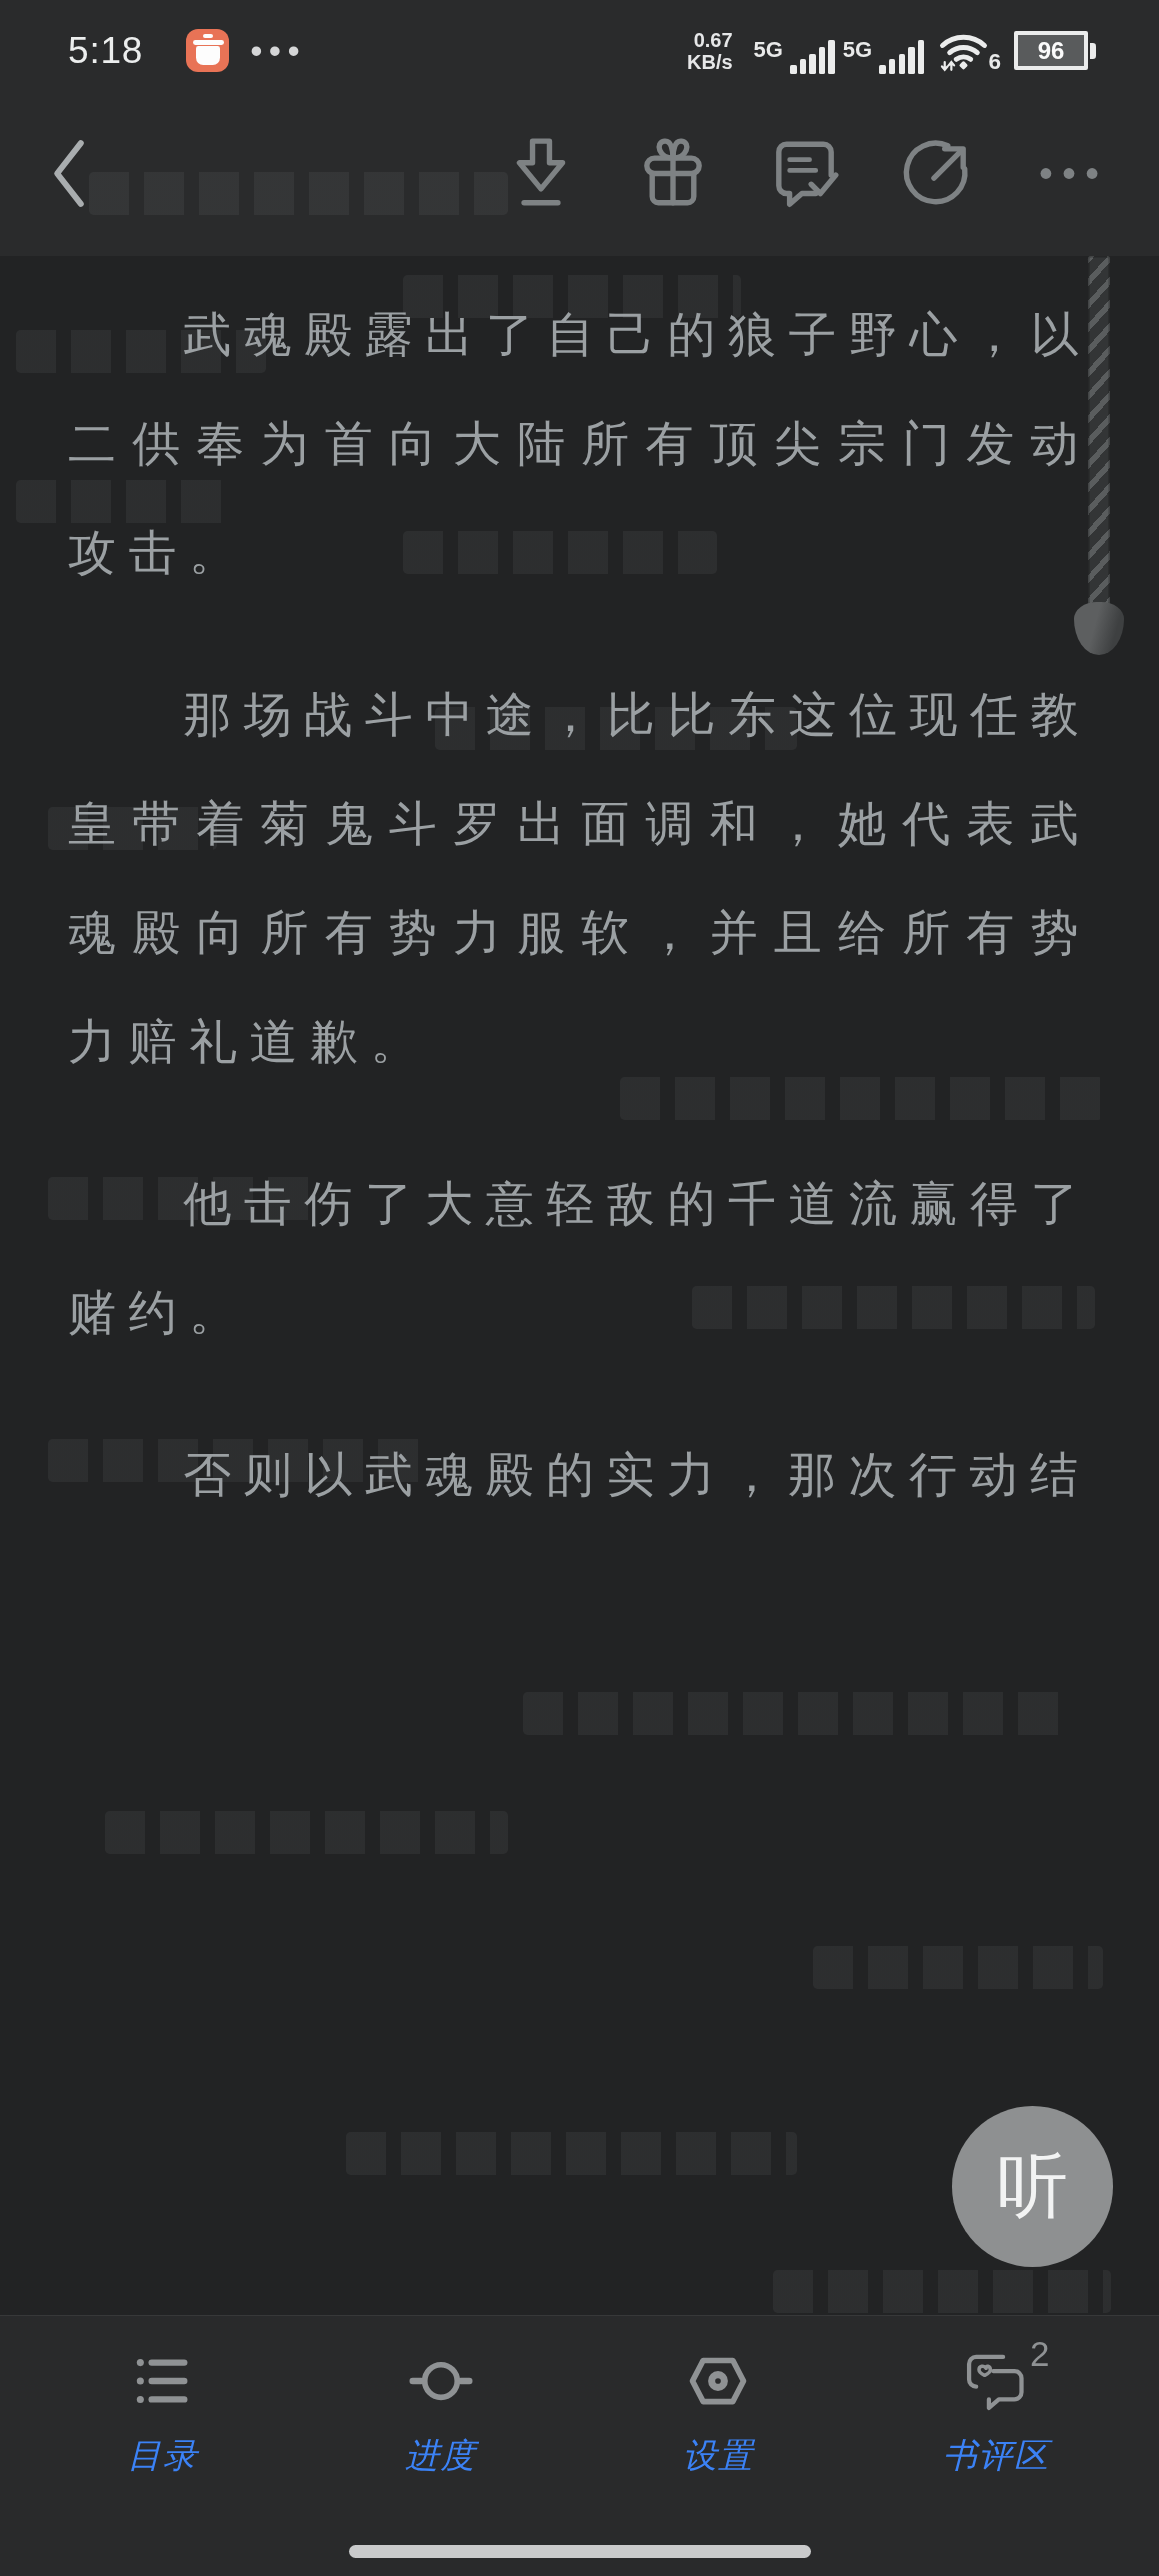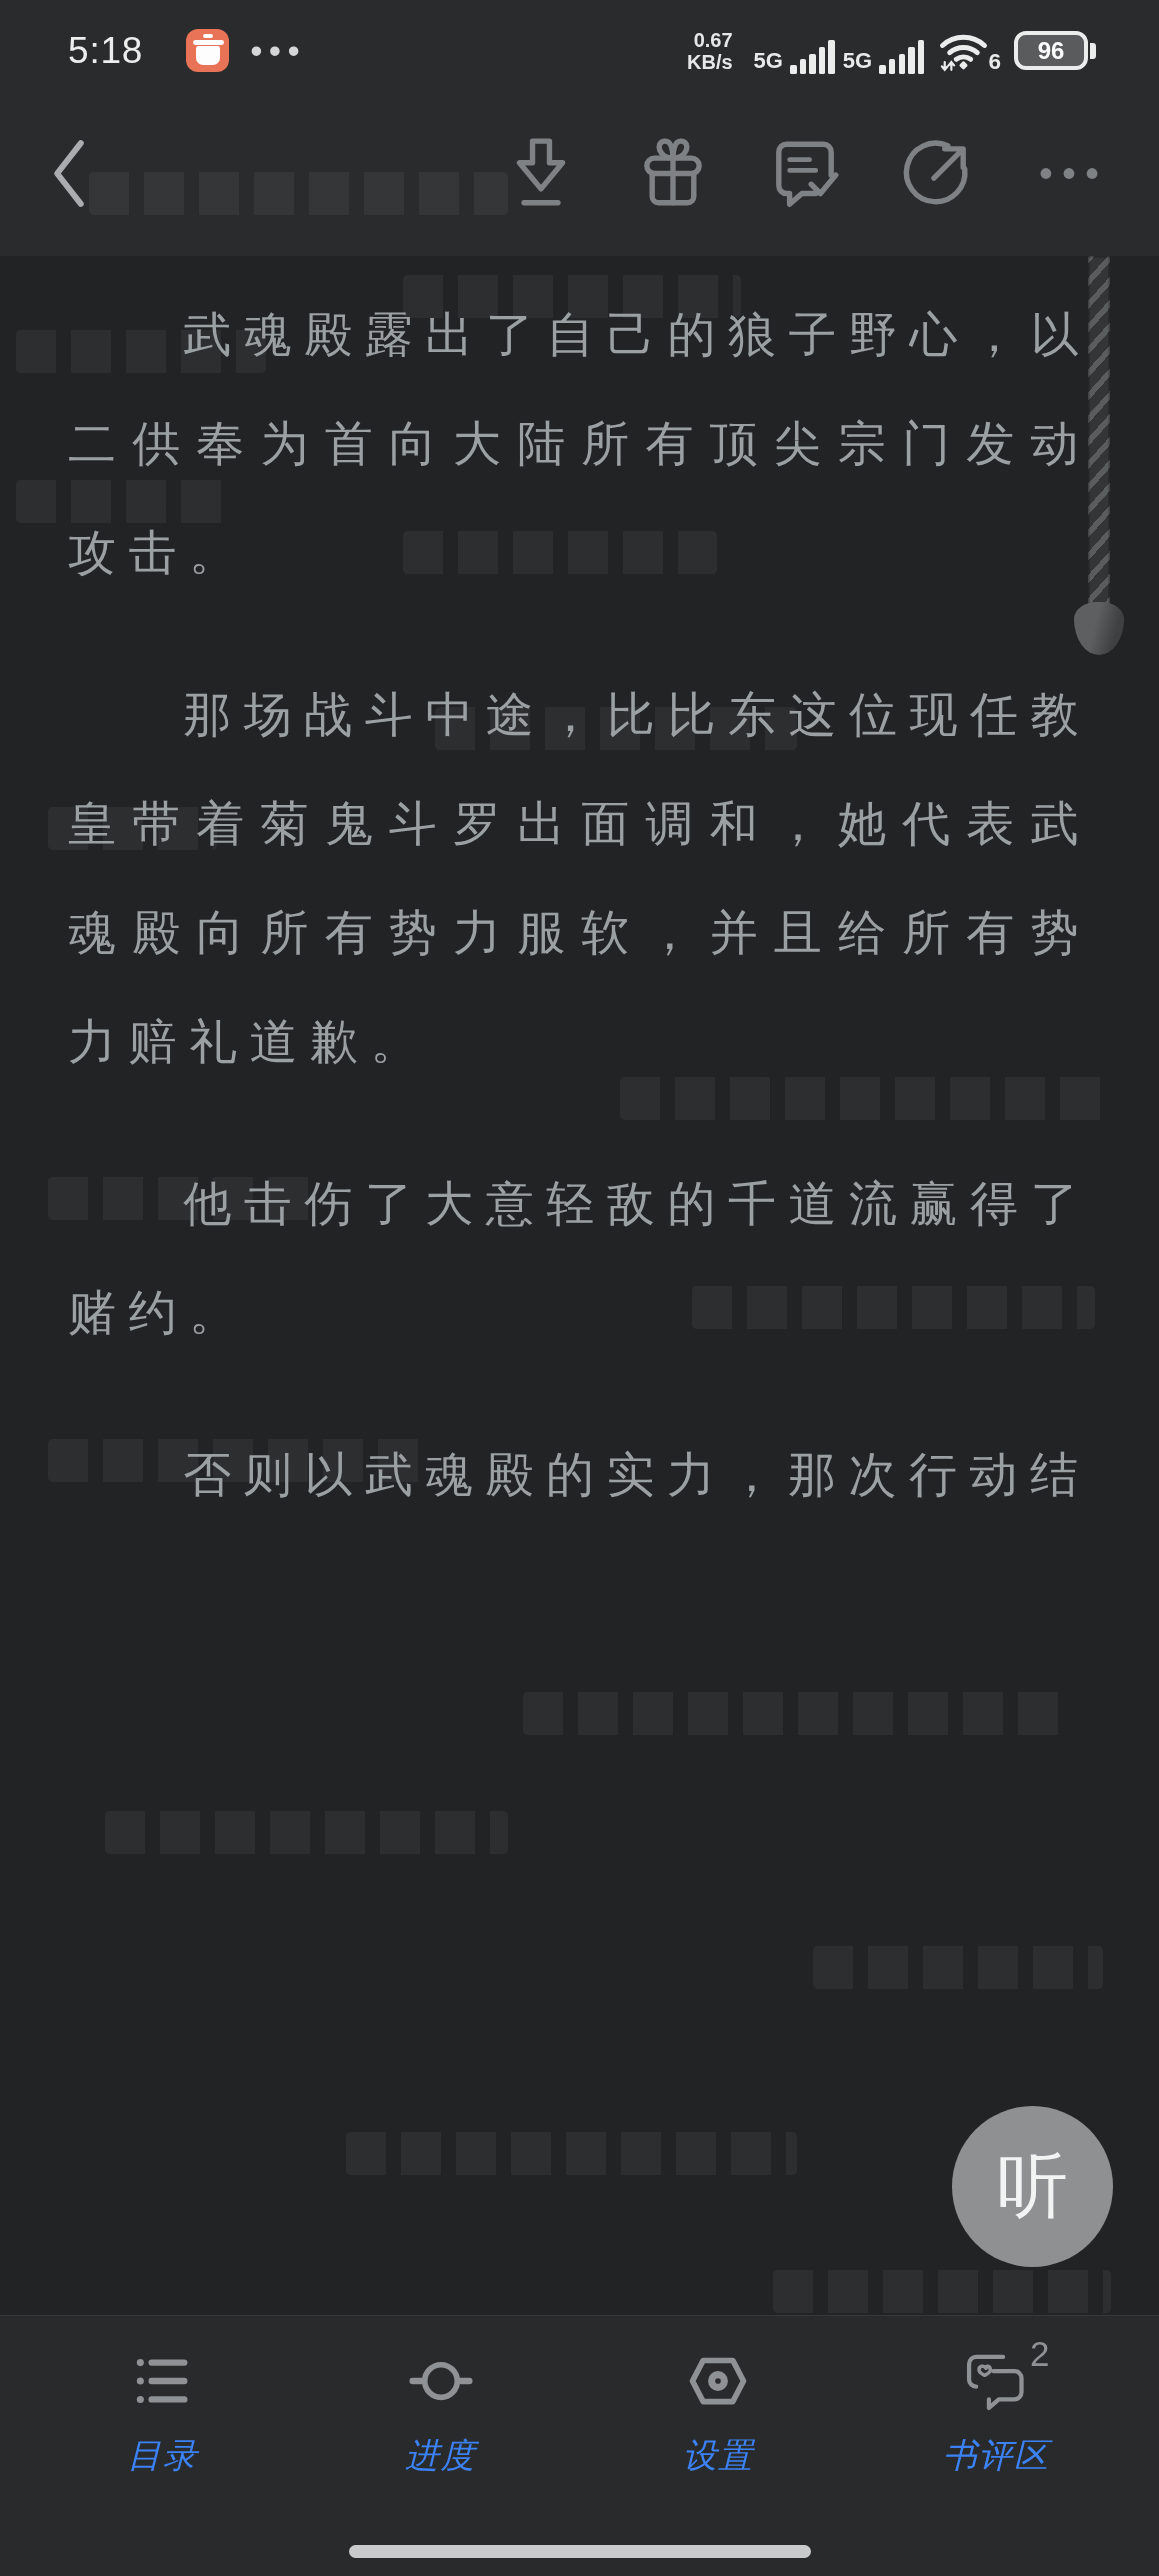--- a/index.html
+++ b/index.html
@@ -24,32 +24,32 @@
   .app-chip {
     width:43px; height:43px; border-radius:12px; background:#e87356;
     margin-left:43px; position:relative; flex:0 0 auto;
   }
   .pot { position:absolute; left:9.7px; top:17px; width:24px; height:18.5px; background:#fdfdfd; border-radius:2.4px 2.4px 7.2px 7.2px; }
   .pot::before { content:""; position:absolute; left:-3.2px; top:-6.4px; width:31px; height:4.8px; background:#fdfdfd; border-radius:2.4px; }
   .pot::after { content:""; position:absolute; left:7.2px; top:-12px; width:9.7px; height:4px; background:#fdfdfd; border-radius:2.4px; }
   .status-dots { margin-left:21px; font-size:35px; letter-spacing:6.4px; color:#d5d6d7; line-height:1; }
   .status-spacer { flex:1; }
   .net-speed { text-align:right; font-size:20px; line-height:22px; font-weight:700; color:#e6e7e8; margin-right:13px; }
-  .sim { display:flex; align-items:flex-end; margin-left:8px; }
+  .sim { display:flex; align-items:center; margin-left:8px; }
   .sim-label { font-size:22px; font-weight:700; color:#e9eaea; margin-right:4px; margin-top:-1.6px; }
   .bars { display:flex; align-items:flex-end; height:35px; margin-top:11.3px; }
   .bars i { display:block; width:6.4px; margin-left:3.2px; background:#ebecec; border-radius:1.6px; }
   .bars i:nth-child(1){height:8.9px;} .bars i:nth-child(2){height:14.5px;}
   .bars i:nth-child(3){height:20px;} .bars i:nth-child(4){height:26.6px;}
   .bars i:nth-child(5){height:34px;}
   .wifi-wrap { display:flex; align-items:flex-end; margin-left:13px; }
   .wifi-num { font-size:22.5px; font-weight:700; color:#e9eaea; margin-left:-1.6px; margin-bottom:-3.2px; }
   .battery { display:flex; align-items:center; margin-left:13px; }
   .battery-body {
-    width:74px; height:39px; border:4px solid #ebecec; border-radius:12px;
+    width:74px; height:39px; border:4px solid #ebecec; border-radius:2px;
     background:#595b5c; background-clip:padding-box;
     display:flex; align-items:center; justify-content:center;
   }
   .battery-body span { font-size:24px; font-weight:700; color:#fbfbfb; }
   .battery-cap { width:5.6px; height:16px; background:#ebecec; border-radius:0 3.2px 3.2px 0; margin-left:2.4px; }
 
   .nav-bar {
     position:relative; z-index:2; height:166px;
     display:flex; align-items:center; padding:0 53px 0 48px;
   }

